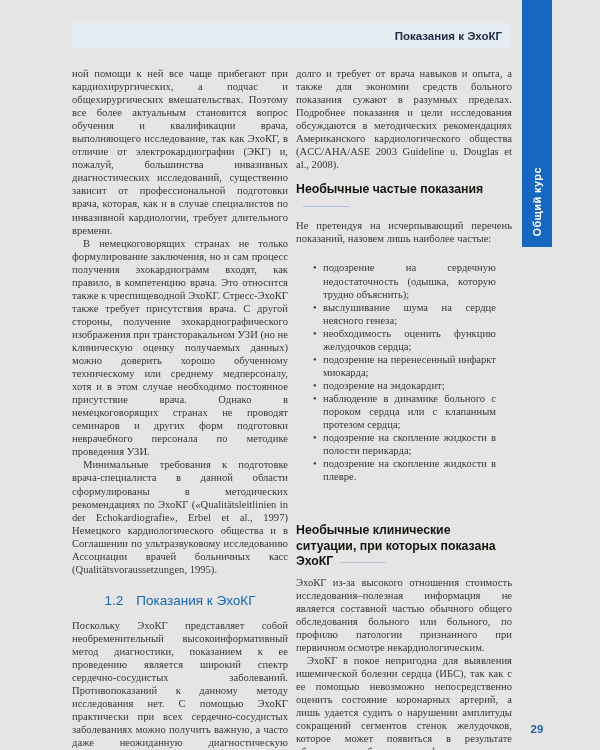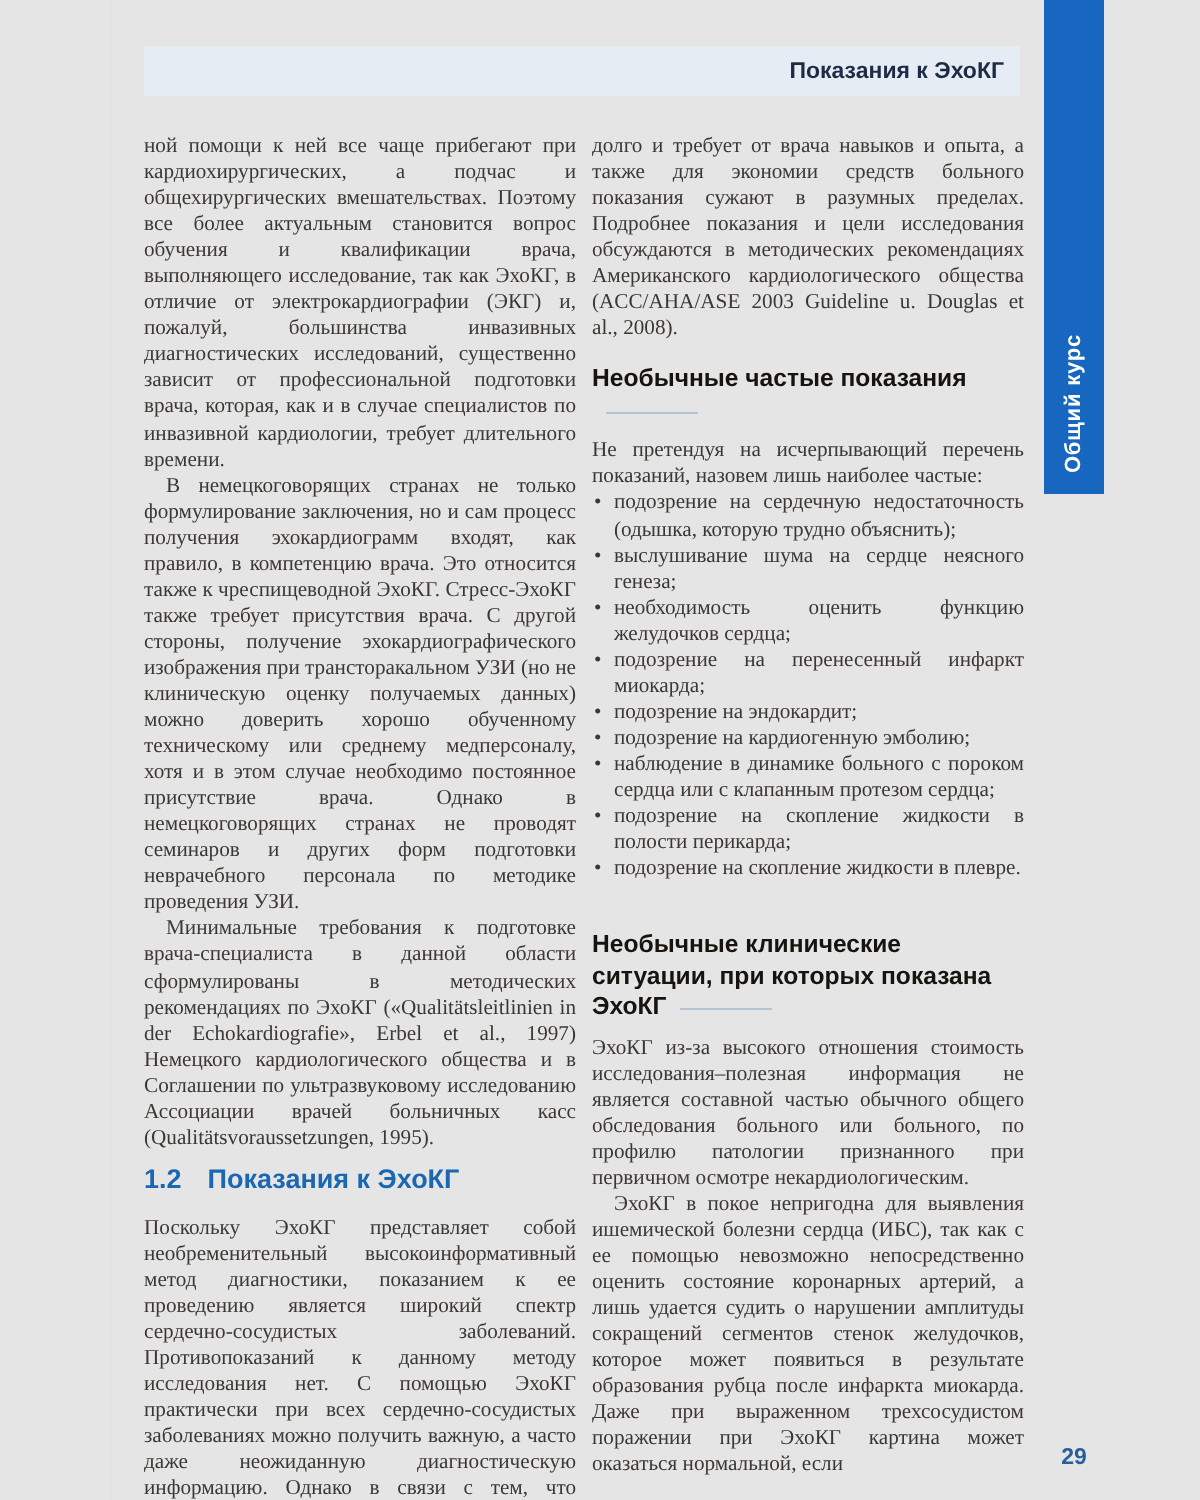--- a/index.html
+++ b/index.html
@@ -67,48 +67,49 @@
     width: 216px;
     font-size: 10.6px;
     line-height: 13.05px;
     color: #3b3733;
     text-align: justify;
   }
   .col p { margin: 0; }
   .col p.indent { text-indent: 11px; }
   .section-heading {
     font-family: "Liberation Sans", sans-serif;
-    font-weight: bold;
+    font-weight: normal;
     font-size: 13.5px;
     color: #1a67b2;
     text-align: left;
-    margin: 6px 0 10px 0;
+    margin: 17px 0 10px 0;
     display: flex;
     gap: 13px;
     line-height: 16px;
+    justify-content: center;
   }
   .subhead {
     font-family: "Liberation Sans", sans-serif;
     font-weight: bold;
     font-size: 12.3px;
     line-height: 15.5px;
     color: #17140f;
     text-align: left;
     margin: 11px 0 6px 0;
   }
   .heading-rule {
     display: inline-block;
     width: 46px;
     height: 1px;
     background: #b3c3d6;
     margin-left: 7px;
     margin-bottom: 2px;
   }
   ul.bullet-list {
-    margin: 0; padding: 0;
+    margin: 16px; padding: 0;
     list-style: none;
   }
   ul.bullet-list li {
     position: relative;
     padding-left: 11px;
   }
   ul.bullet-list li::before {
     content: "\2022";
     position: absolute;
     left: 1px;
@@ -163,21 +164,20 @@
       </div>
 
       <p>Не претендуя на исчерпывающий перечень показаний, назовем лишь наиболее частые:</p>
 
       <ul class="bullet-list">
         <li>подозрение на сердечную недостаточность (одышка, которую трудно объяснить);</li>
         <li>выслушивание шума на сердце неясного генеза;</li>
         <li>необходимость оценить функцию желудочков сердца;</li>
         <li>подозрение на перенесенный инфаркт миокарда;</li>
         <li>подозрение на эндокардит;</li>
-        <li>подозрение на кардиогенную эмболию;</li>
         <li>наблюдение в динамике больного с пороком сердца или с клапанным протезом сердца;</li>
         <li>подозрение на скопление жидкости в полости перикарда;</li>
         <li>подозрение на скопление жидкости в плевре.</li>
       </ul>
 
       <div class="list-gap"></div>
 
       <div class="subhead">
         <span>Необычные клинические ситуации, при которых показана ЭхоКГ</span><span class="heading-rule"></span>
       </div>

